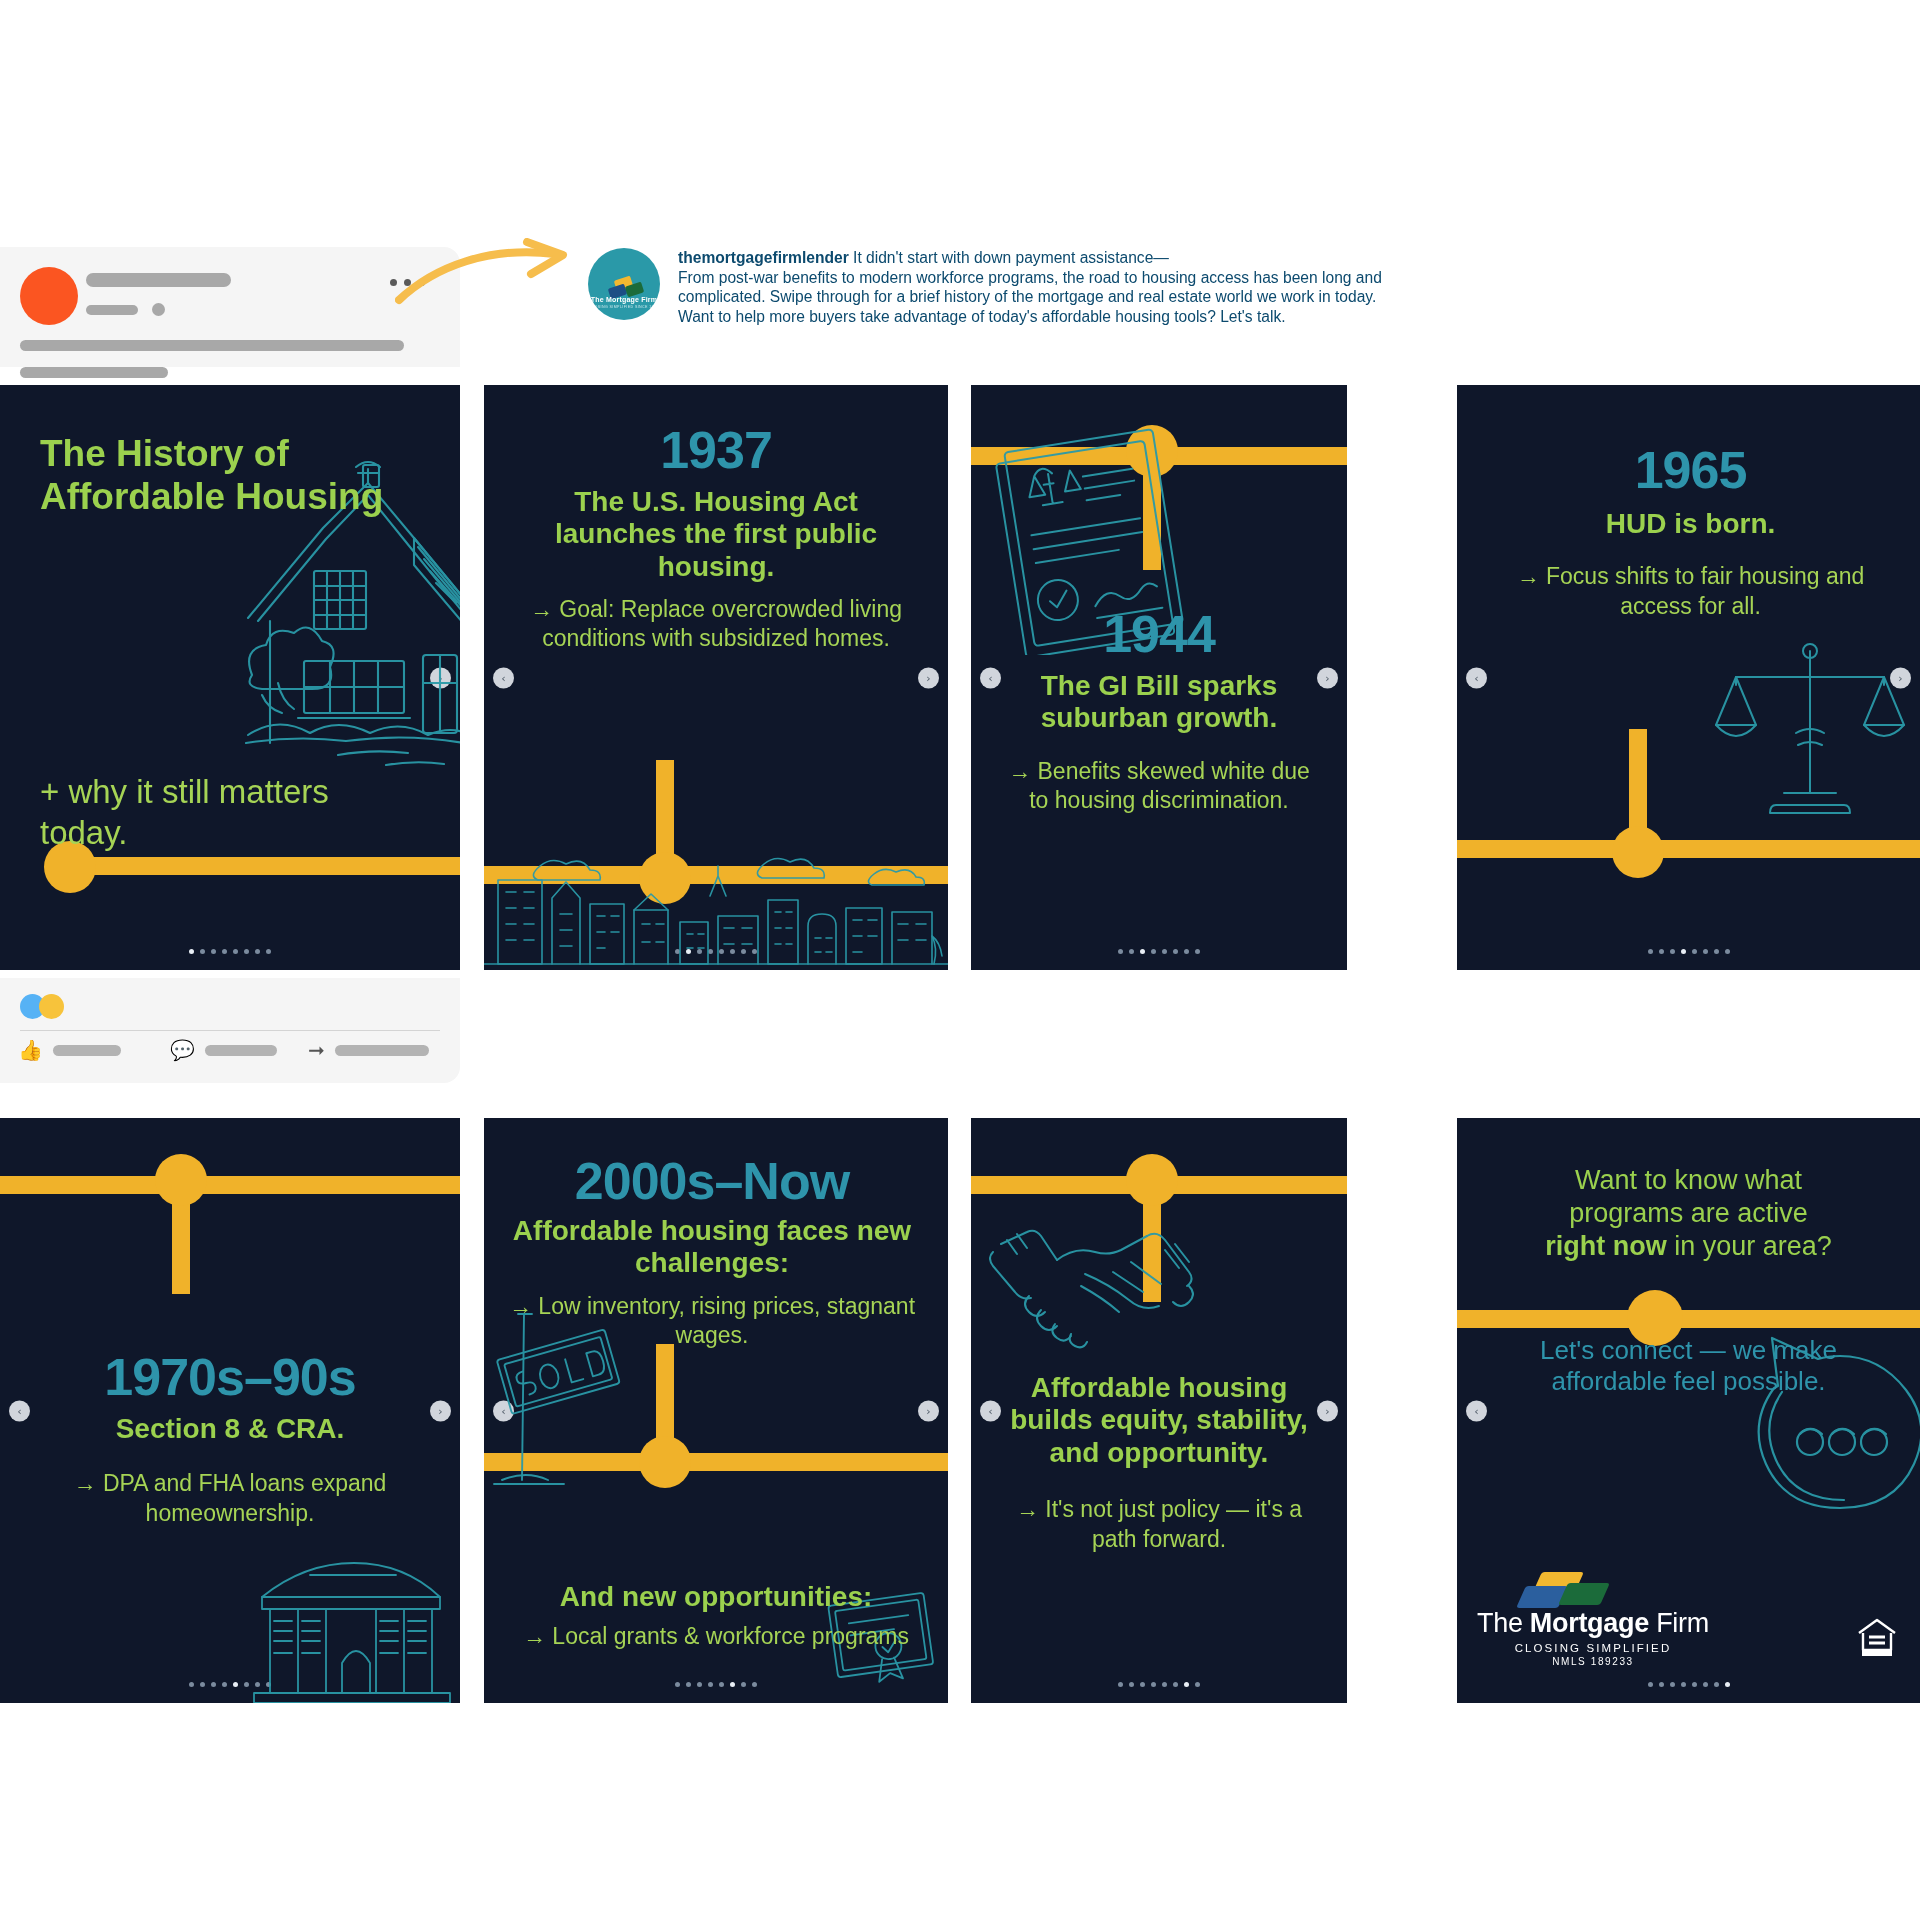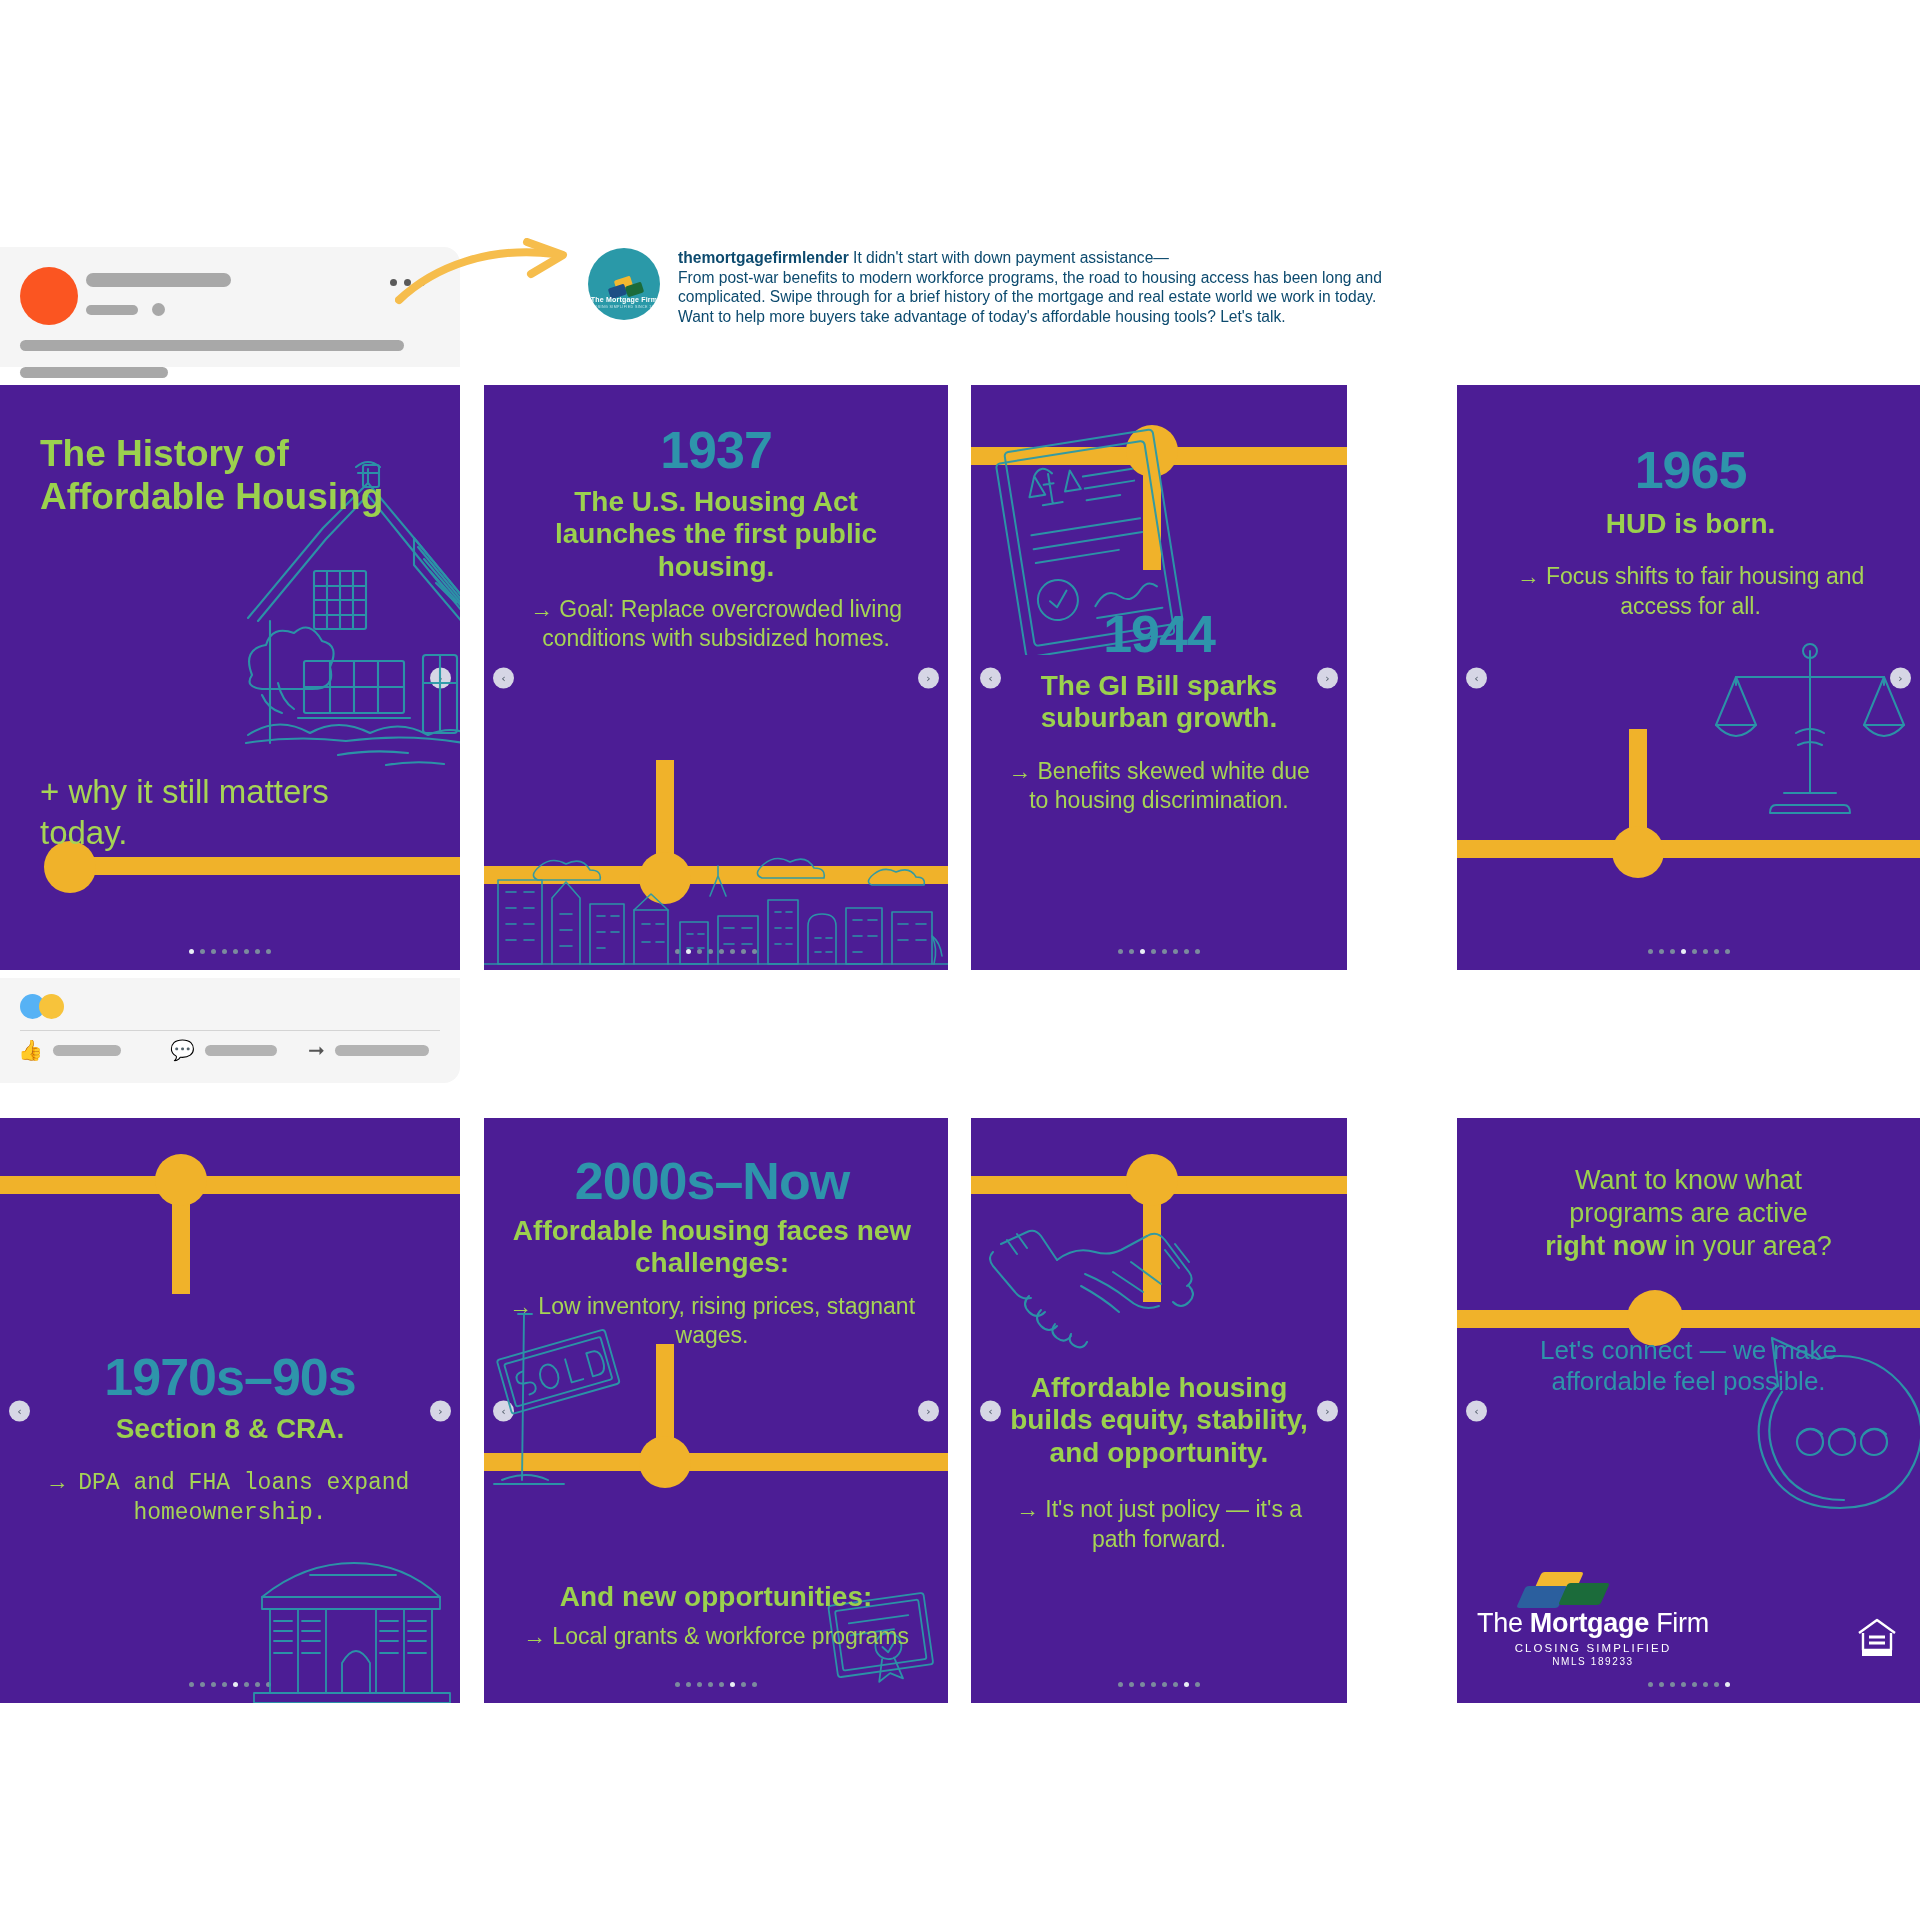--- a/index.html
+++ b/index.html
@@ -62,21 +62,21 @@
   }
   .cap-avatar .lgsub {
     position: absolute; left: 0; right: 0; top: 57px; text-align: center;
     font-size: 3.6px; color: #cfeaee; letter-spacing: .4px;
   }
   .caption-text { font-size: 15.6px; line-height: 19.5px; color: #0c4a6e; }
   .caption-text .handle { font-weight: 700; }
 
   
   .slide {
-    position: absolute; background: #4c1d95; overflow: hidden;
+    position: absolute; background: #0f172a; overflow: hidden;
     color: #fff;
   }
   .row1 { top: 385px; height: 585px; }
   .row2 { top: 1118px; height: 585px; }
   .c1 { left: 0px;    width: 460px; }
   .c2 { left: 484px;  width: 464px; }
   .c3 { left: 971px;  width: 376px; }
   .c4 { left: 1457px; width: 463px; }
 
   
@@ -383,21 +383,21 @@
       </svg>
     </div>
 
     <div class="yline" style="left:0; top:58px; width:460px; height:18px;"></div>
     <div class="yline" style="left:172px; top:66px; width:18px; height:110px;"></div>
     <div class="ydot" style="left:155px; top:36px; width:52px; height:52px;"></div>
 
     <div class="content" style="padding:232px 28px 0 28px;">
       <div class="year">1970s–90s</div>
       <div class="head-green" style="margin-top:8px;">Section 8 &amp; CRA.</div>
-      <div class="sub-green" style="margin-top:24px;font-family:Liberation Mono, monospace;">→ DPA and FHA loans expand homeownership.</div>
+      <div class="sub-green" style="margin-top:24px;">→ DPA and FHA loans expand homeownership.</div>
     </div>
 
     <div class="nav left">‹</div>
     <div class="nav right">›</div>
     <div class="dots">
       <i></i>
         <i></i>
         <i></i>
         <i></i>
         <i class="on"></i>

